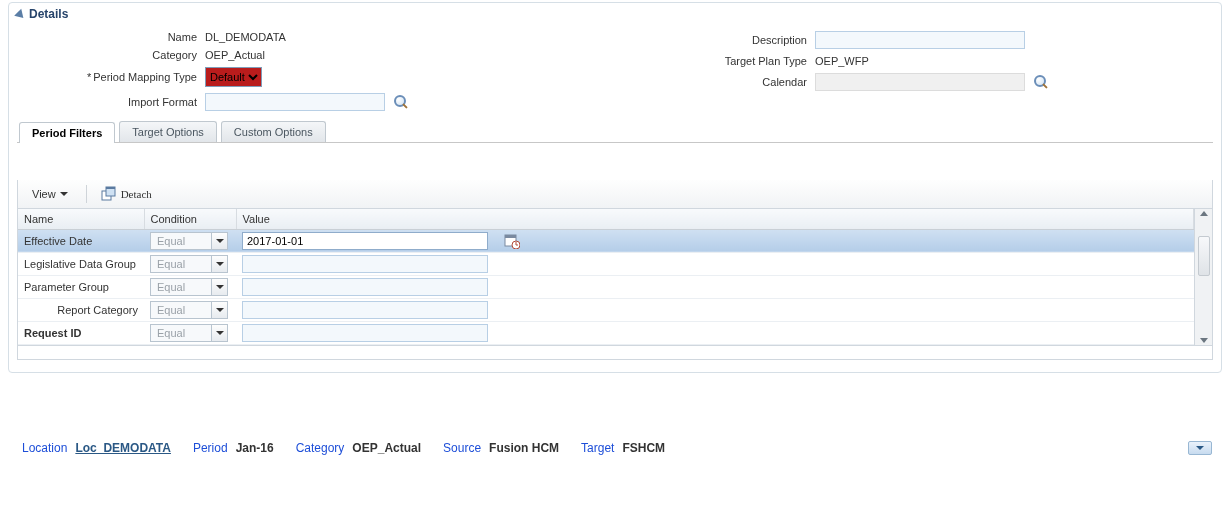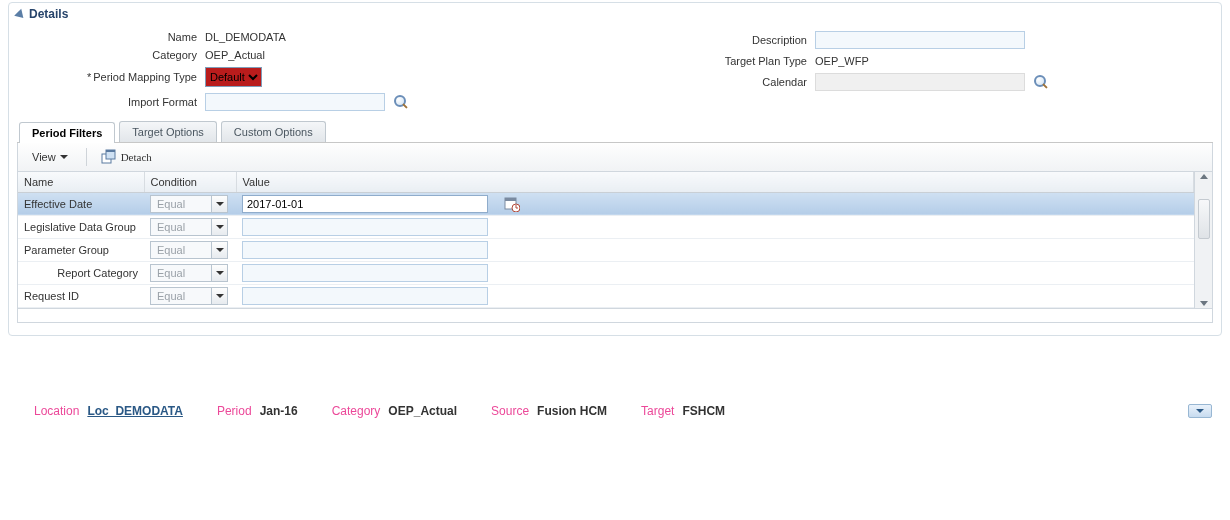--- a/index.html
+++ b/index.html
@@ -135,20 +135,21 @@
     border-top: none;
     padding: 0;
   }
   .toolbar {
     display: flex;
     align-items: center;
     gap: 8px;
     padding: 4px 6px;
     border-bottom: 1px solid #d0d7de;
     background: linear-gradient(#fefefe,#f1f3f5);
+    margin-top: 37px;
   }
   .view-menu {
     display: inline-flex;
     align-items: center;
     gap: 4px;
     padding: 2px 8px;
     cursor: pointer;
     color: #333;
   }
   .caret-down {
@@ -266,21 +267,21 @@
 
   
   .statusbar {
     display: flex;
     align-items: center;
     padding: 60px 18px 10px 18px;
     gap: 8px;
     font-size: 12px;
     color: #555;
   }
-  .statusbar .lbl { color: #ec4899; margin-left: 16px; }
+  .statusbar .lbl { color: #1d4ed8; margin-left: 4px; }
   .statusbar .val { font-weight: bold; color: #333; margin-right: 10px; }
   .statusbar .val.link { color: #2a5885; text-decoration: underline; cursor: pointer; }
   .disclosure-btn {
     margin-left: auto;
     width: 24px; height: 14px;
     background: linear-gradient(#eaf2fb,#c7dbef);
     border: 1px solid #98b7d3;
     border-radius: 2px;
     display: flex; align-items: center; justify-content: center;
     cursor: pointer;
@@ -428,21 +429,21 @@
               <td><span class="cond-select">
                   <span>Equal</span>
                   <span class="dd">
                     <span class="caret-down"></span>
                   </span>
                 </span></td>
               <td><input class="val-input" style=""></td>
               <td></td>
             </tr>
             <tr>
-              <td style="overflow: hidden; white-space: nowrap;">Request ID</td>
+              <td style="overflow: hidden; white-space: nowrap; font-weight: bold;">Request ID</td>
               <td><span class="cond-select">
                   <span>Equal</span>
                   <span class="dd">
                     <span class="caret-down"></span>
                   </span>
                 </span></td>
               <td><input class="val-input" style=""></td>
               <td></td>
             </tr>
           </tbody>

